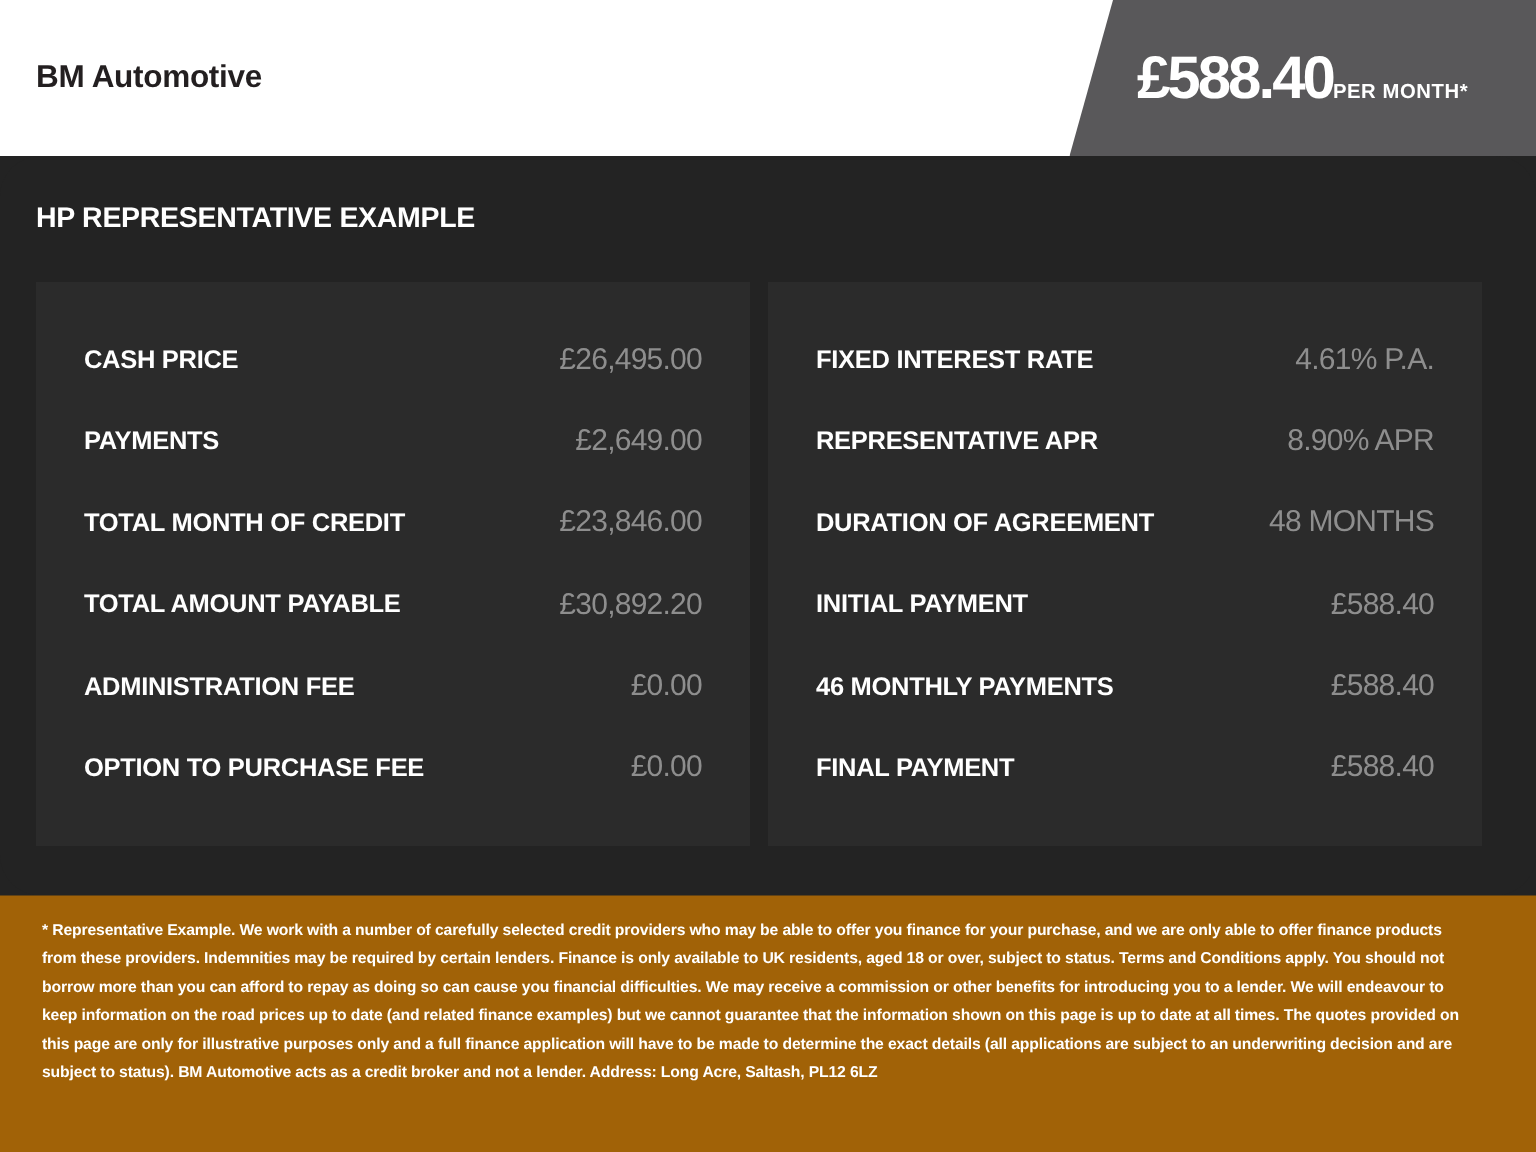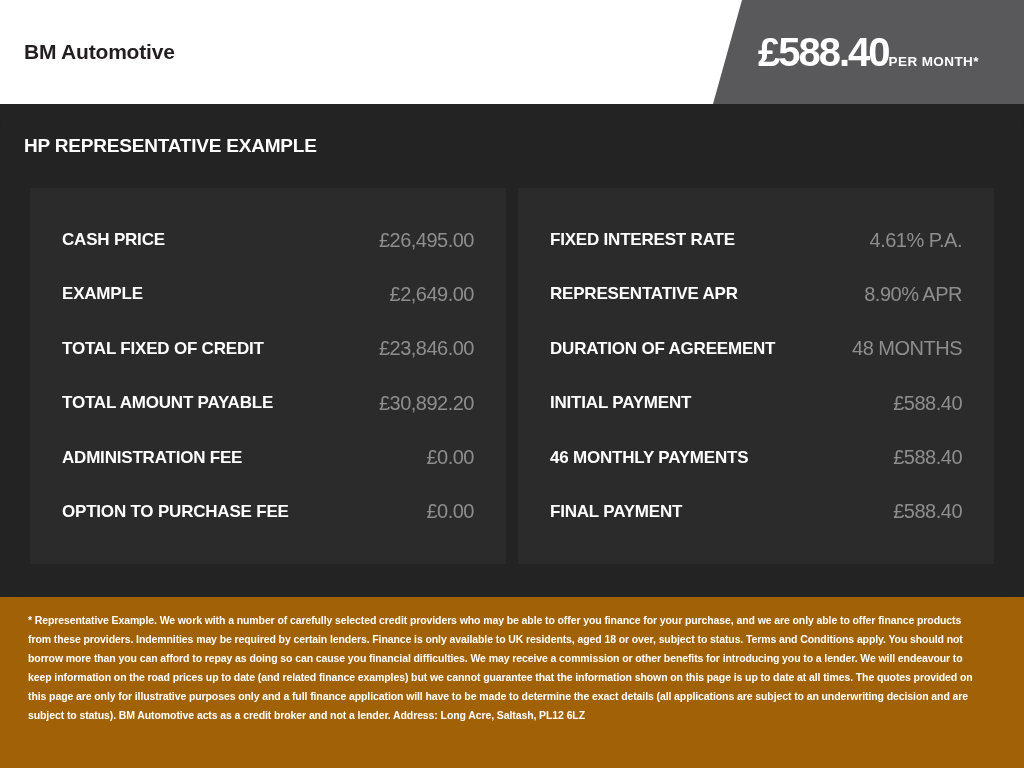--- a/index.html
+++ b/index.html
@@ -62,21 +62,21 @@
     flex: 0 0 auto;
     border-radius: 27px;
   }
   .section-heading {
     margin: 0 0 31px 0;
     font-size: 19px;
     font-weight: 700;
     color: #ffffff;
     letter-spacing: -0.2px;
   }
-  .panels { display: flex; gap: 12px; justify-content: center; }
+  .panels { display: flex; gap: 12px; }
   .panel {
     background: #2b2b2b;
     width: 476px;
     height: 376px;
     padding: 25px 32px;
     display: flex;
     flex-direction: column;
     justify-content: space-between;
   }
   .finance-row {
@@ -136,25 +136,25 @@
     <h1 class="section-heading">HP REPRESENTATIVE EXAMPLE</h1>
 
     <div class="panels">
 
       <section class="panel">
         <div class="finance-row">
           <span class="finance-label">CASH PRICE</span>
           <span class="finance-value">£26,495.00</span>
         </div>
         <div class="finance-row">
-          <span class="finance-label">EXAMPLE</span>
+          <span class="finance-label">PAYMENTS</span>
           <span class="finance-value">£2,649.00</span>
         </div>
         <div class="finance-row">
-          <span class="finance-label">TOTAL FIXED OF CREDIT</span>
+          <span class="finance-label">TOTAL MONTH OF CREDIT</span>
           <span class="finance-value">£23,846.00</span>
         </div>
         <div class="finance-row">
           <span class="finance-label">TOTAL AMOUNT PAYABLE</span>
           <span class="finance-value">£30,892.20</span>
         </div>
         <div class="finance-row">
           <span class="finance-label">ADMINISTRATION FEE</span>
           <span class="finance-value">£0.00</span>
         </div>

